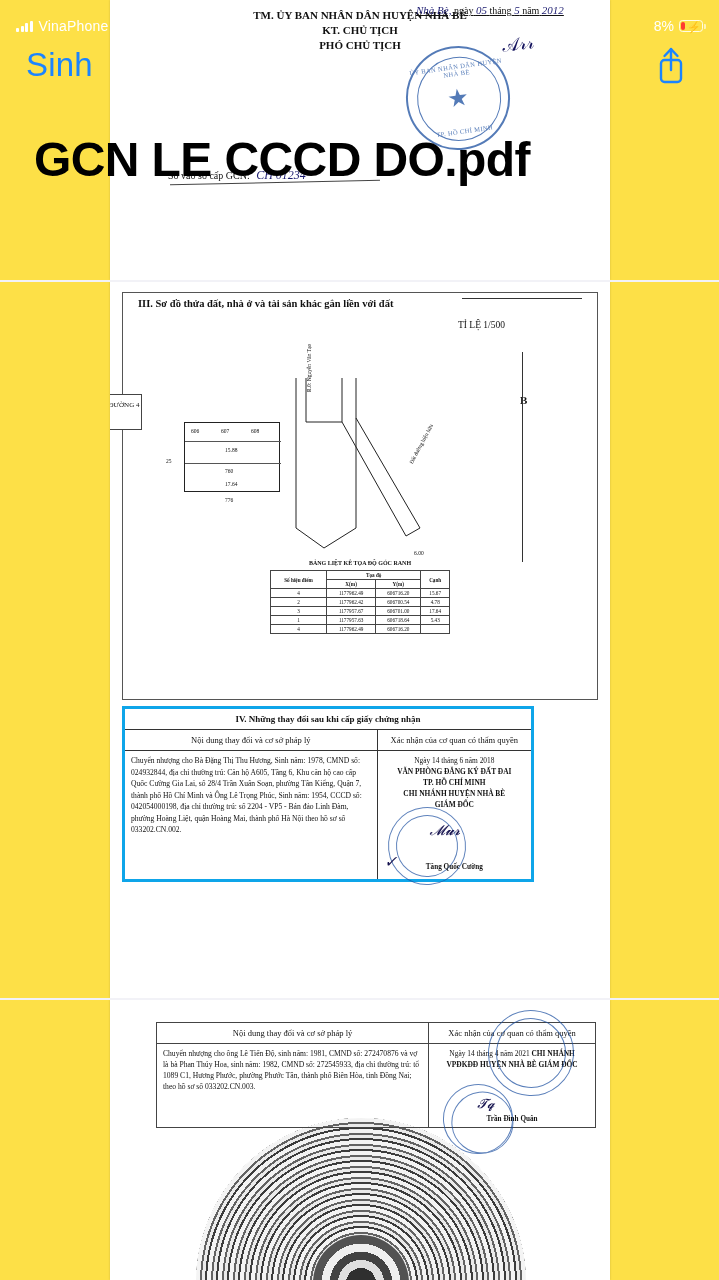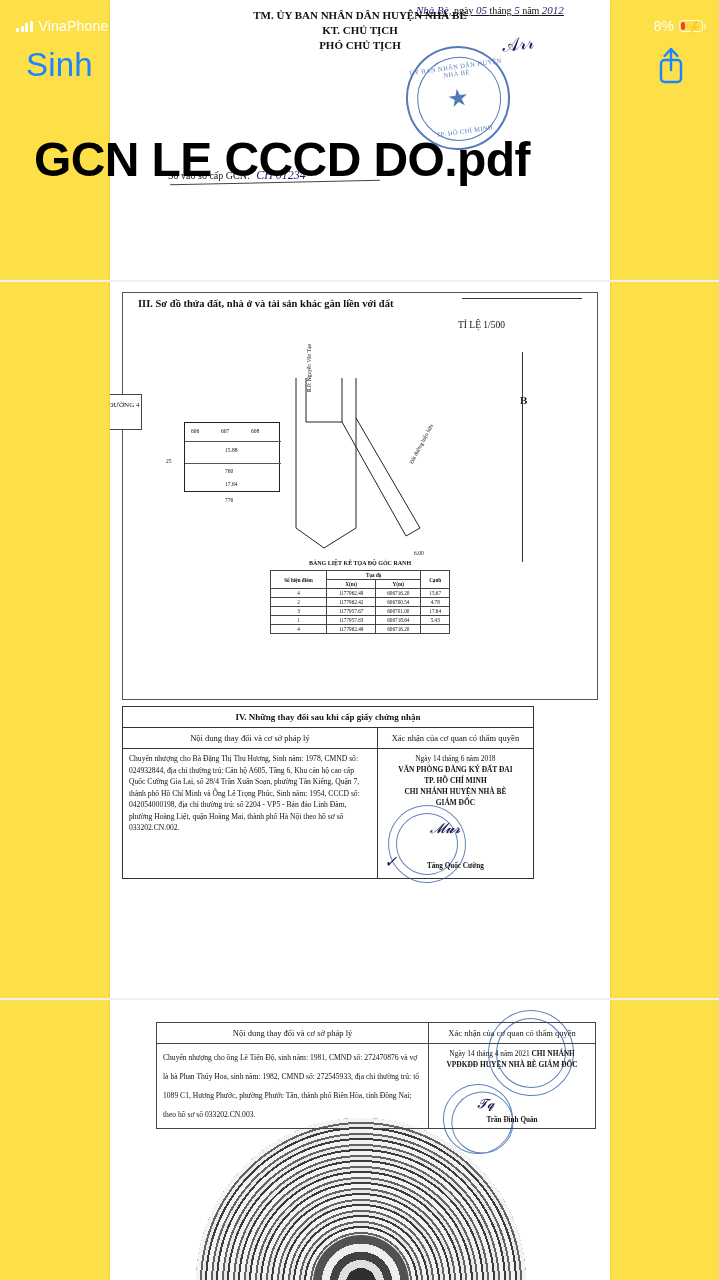--- a/index.html
+++ b/index.html
@@ -238,21 +238,21 @@
     text-align: center; font-size: 6px; font-weight: 700;
     font-family: "Liberation Serif", serif;
   }
   .coord-table th, .coord-table td {
     border: .6px solid #444; padding: 1px 2px; text-align: center;
   }
 
   .sec4 {
     position: absolute; top: 424px; left: 12px;
     width: 412px;
-    border: 1px solid #0ea5e9; border-collapse: collapse;
+    border: 3px solid #0ea5e9; border-collapse: collapse;
     font-family: "Liberation Serif", serif; font-size: 8px;
   }
   .sec4 td { border: 1px solid #333; padding: 4px 6px; vertical-align: top; }
   .sec4 .hdr { text-align: center; font-weight: 700; font-size: 9px; padding: 5px; }
   .sec4 .colhdr { text-align: center; font-weight: 400; font-size: 8.5px; padding: 5px; }
   .sec4 .body { height: 130px; line-height: 11.5px; font-size: 7.6px; }
   .sec4 .confirm { text-align: center; line-height: 11px; font-size: 7.4px; position: relative; }
   .sec4 .confirm .ln { display: block; }
   .sec4 .confirm .bb { font-weight: 700; }
   .round-stamp {
@@ -273,21 +273,21 @@
     font-style: italic;
   }
   .p3-tbl {
     position: absolute; top: 22px; left: 46px;
     width: 440px;
     border-collapse: collapse;
     font-family: "Liberation Serif", serif; font-size: 8px;
   }
   .p3-tbl td { border: 1px solid #444; padding: 4px 6px; vertical-align: top; }
   .p3-tbl .colhdr { text-align: center; font-size: 8.5px; padding: 5px; }
-  .p3-tbl .body { line-height: 19px; font-size: 7.6px; height: 84px; }
+  .p3-tbl .body { line-height: 11px; font-size: 7.6px; height: 84px; }
   .p3-tbl .confirm { text-align: center; font-size: 7.4px; line-height: 11px; position: relative; }
   .drum {
     position: absolute; top: 118px; left: 86px;
     width: 330px; height: 330px;
     border-radius: 50%;
     background:
       repeating-radial-gradient(circle at 50% 50%,
         #2b2b2b 0px, #2b2b2b 2px, #e9e9e9 2px, #e9e9e9 5px,
         #555 5px, #555 7px, #f3f3f3 7px, #f3f3f3 11px);
     opacity: .92;

